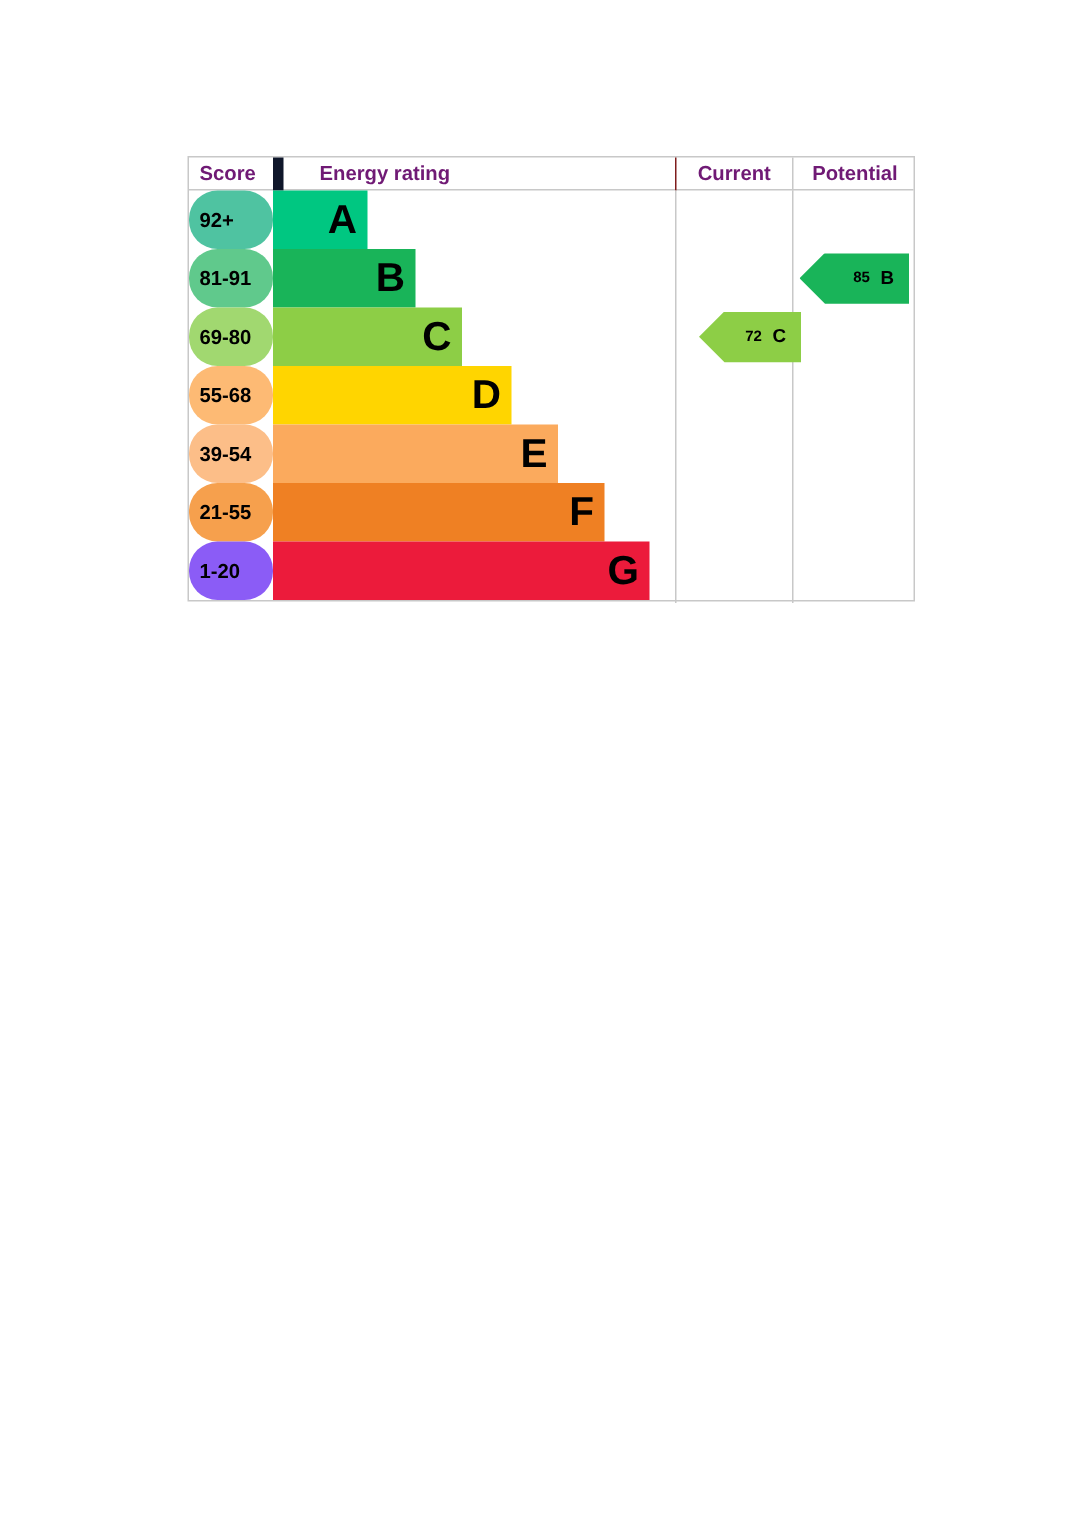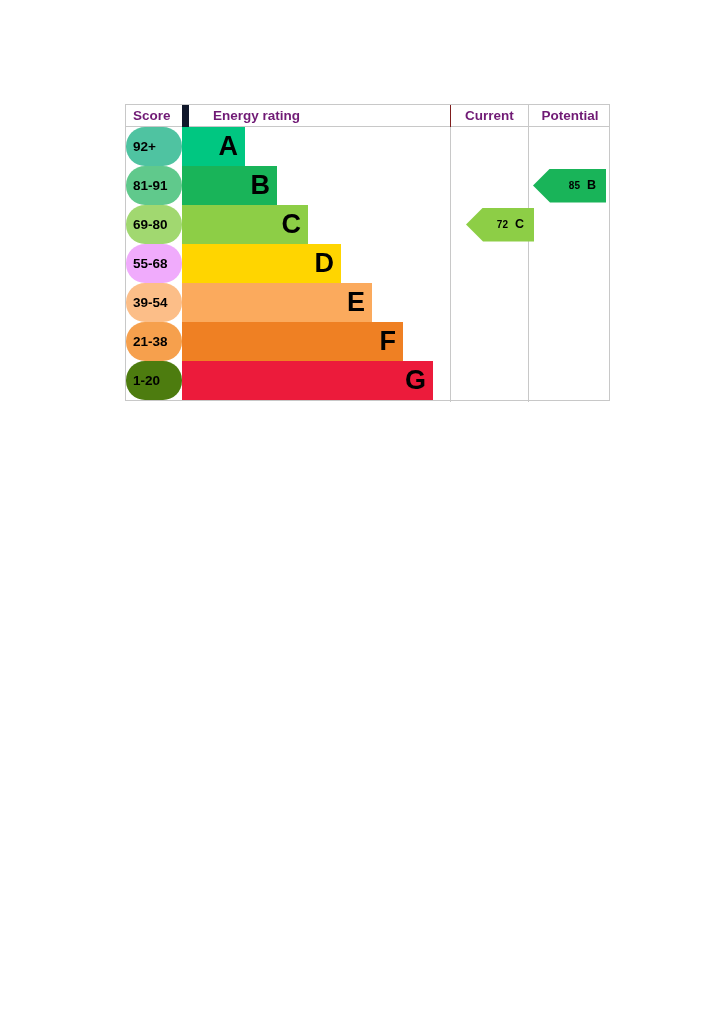--- a/index.html
+++ b/index.html
@@ -157,39 +157,39 @@
           <span class="band-letter">B</span>
         </div>
       </div>
       <div class="band-row" style="top: 100px;">
         <div class="band-score" style="background: rgb(161, 216, 112);">69-80</div>
         <div class="band-bar" style="width: 126px; background: rgb(141, 206, 70);">
           <span class="band-letter">C</span>
         </div>
       </div>
       <div class="band-row" style="top: 139px;">
-        <div class="band-score" style="background: #f0abfc; text-align: center;">55-68</div>
+        <div class="band-score" style="background: #fdba74; text-align: center;">55-68</div>
         <div class="band-bar" style="width: 159px; background: rgb(255, 213, 0);">
           <span class="band-letter">D</span>
         </div>
       </div>
       <div class="band-row" style="top: 178px;">
         <div class="band-score" style="background: rgb(252, 190, 136);">39-54</div>
         <div class="band-bar" style="width: 190px; background: rgb(251, 170, 93);">
           <span class="band-letter">E</span>
         </div>
       </div>
       <div class="band-row" style="top: 217px;">
-        <div class="band-score" style="background: rgb(246, 160, 77);">21-38</div>
+        <div class="band-score" style="background: rgb(246, 160, 77);">21-55</div>
         <div class="band-bar" style="width: 221px; background: rgb(239, 128, 35);">
           <span class="band-letter">F</span>
         </div>
       </div>
       <div class="band-row" style="top: 256px;">
-        <div class="band-score" style="background: #4d7c0f;">1-20</div>
+        <div class="band-score" style="background: #8b5cf6;">1-20</div>
         <div class="band-bar" style="width: 251px; background: rgb(236, 27, 59);">
           <span class="band-letter">G</span>
         </div>
       </div>
     </div>
 
   <div id="markers-container">
       <div class="rating-arrow" style="left: 340px; width: 68px; top: 102.5px; background: rgb(141, 206, 70);">
         <span class="arrow-score">72</span>
         <span class="arrow-letter">C</span>

